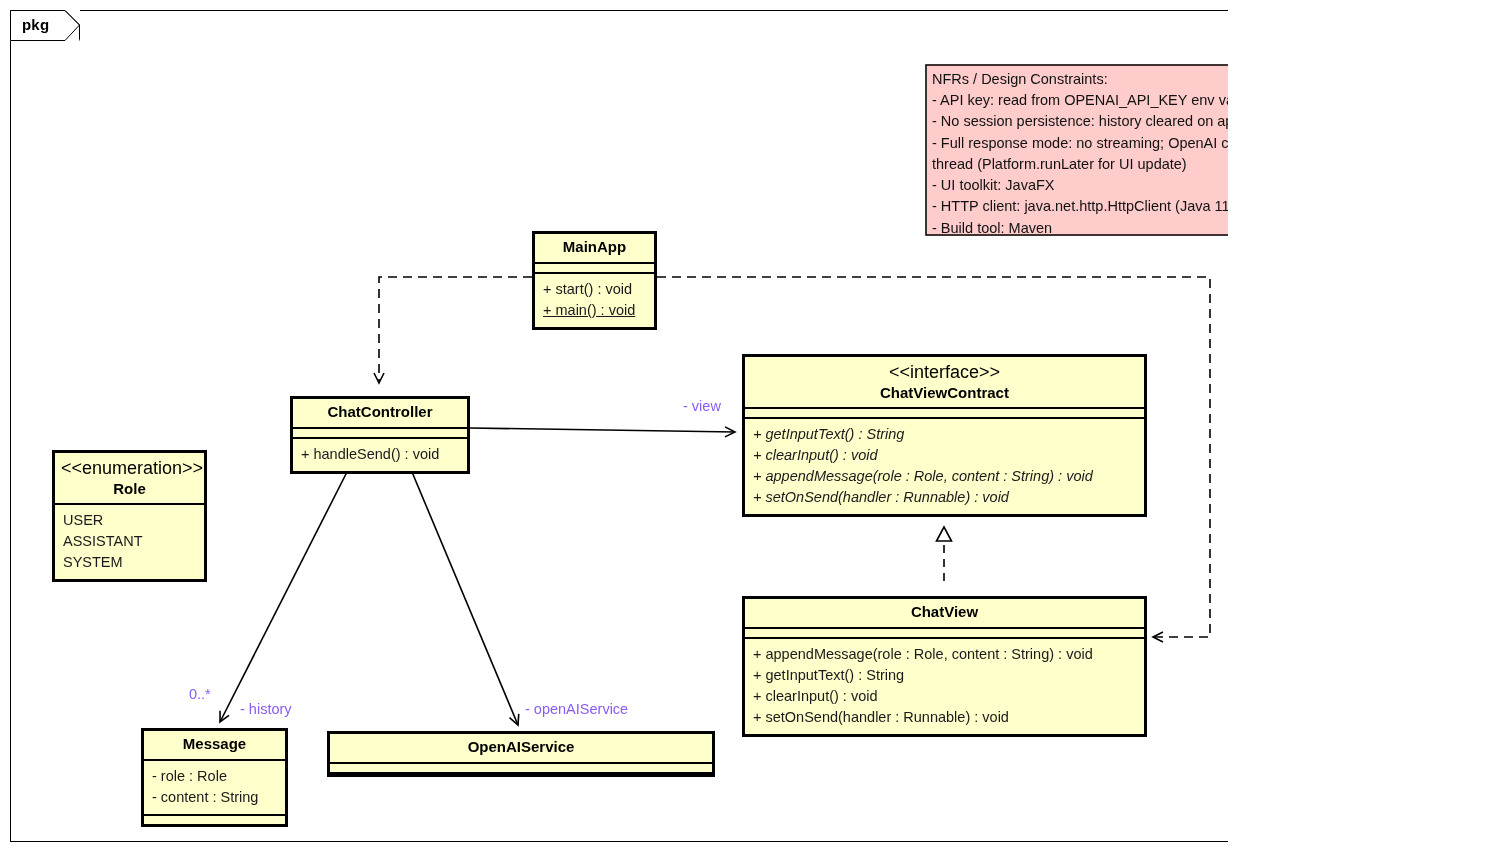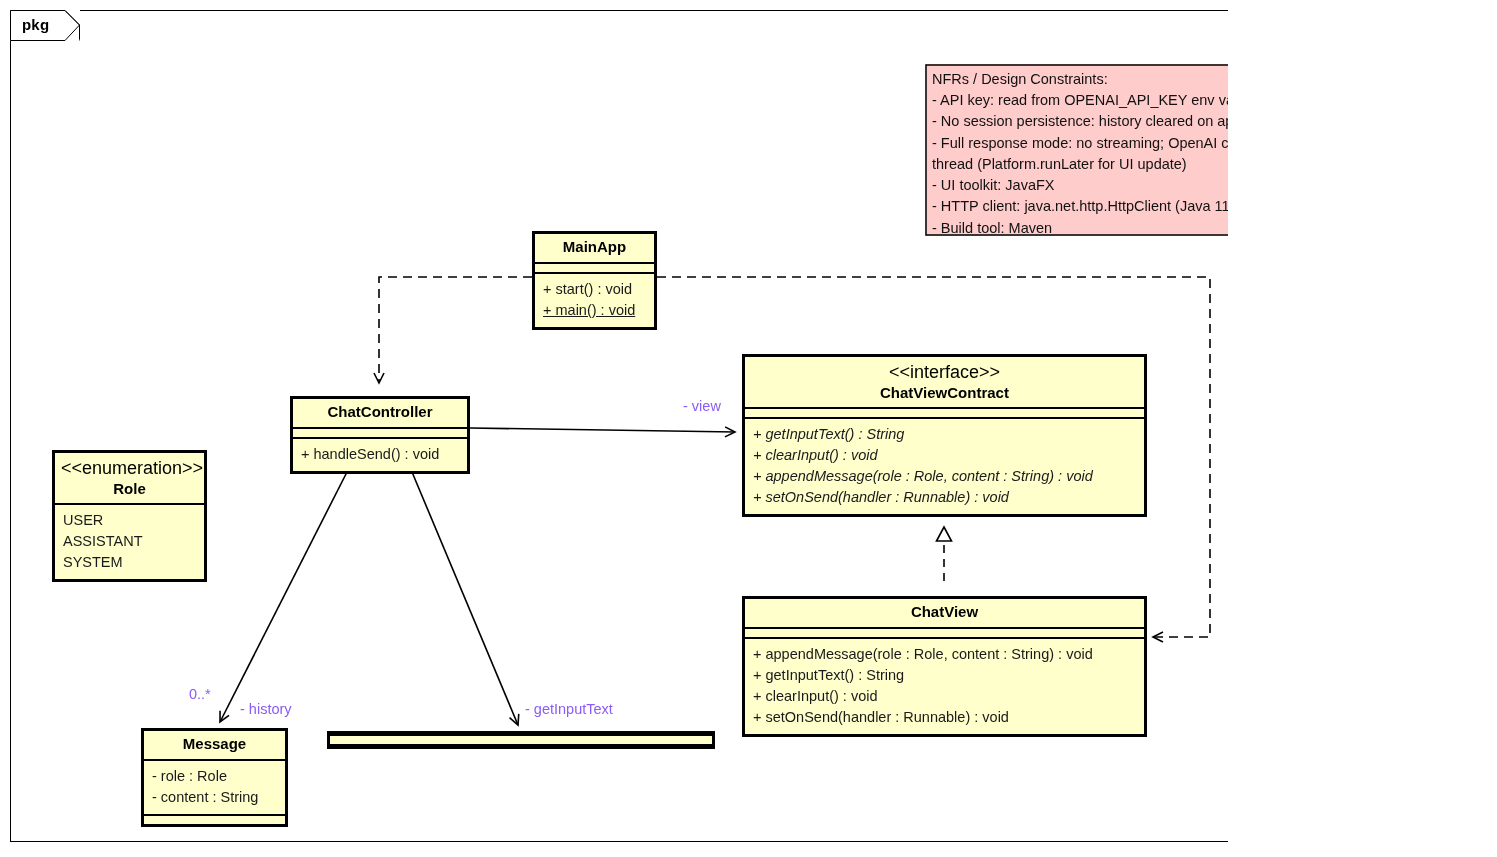--- a/index.html
+++ b/index.html
@@ -180,21 +180,21 @@
     </g>
 
     <g>
       <path d="M944,581 L944,527" fill="none" stroke="#000" stroke-width="1.6" stroke-dasharray="8,6" marker-end="url(#hollowTri)"></path>
     </g>
   </svg>
 
   <div class="edge-label" style="left:683px; top:398px;">- view</div>
   <div class="edge-label" style="left:189px; top:686px;">0..*</div>
   <div class="edge-label" style="left:240px; top:701px;text-align:right;">- history</div>
-  <div class="edge-label" style="left:525px; top:701px;">- getInputText</div>
+  <div class="edge-label" style="left:525px; top:701px;">- openAIService</div>
 
   <div id="note">
     <svg width="536" height="172" viewBox="0 0 536 172">
       <path d="M1,1 H518 L535,18 V171 H1 Z" fill="#ffcccc" stroke="#000" stroke-width="1.5"></path>
       <path d="M518,1 V18 H535" fill="none" stroke="#000" stroke-width="1.5"></path>
     </svg>
     <div class="note-text">NFRs / Design Constraints:
 - API key: read from OPENAI_API_KEY env var at startup
 - No session persistence: history cleared on app close
 - Full response mode: no streaming; OpenAI call runs on background
@@ -272,18 +272,19 @@
     </div>
     <div class="sep"></div>
     <div class="compart">
       <div class="ln">USER</div>
       <div class="ln">ASSISTANT</div>
       <div class="ln">SYSTEM</div>
     </div>
   </div>
 
   <div class="uml" id="cls-openai" style="left:327px; top:731px; width:388px;">
+    <div class="hdr">OpenAIService</div>
     <div class="sep"></div>
     <div class="compart empty"></div>
     <div class="sep"></div>
   </div>
 
 </div>
 
 </body></html>

